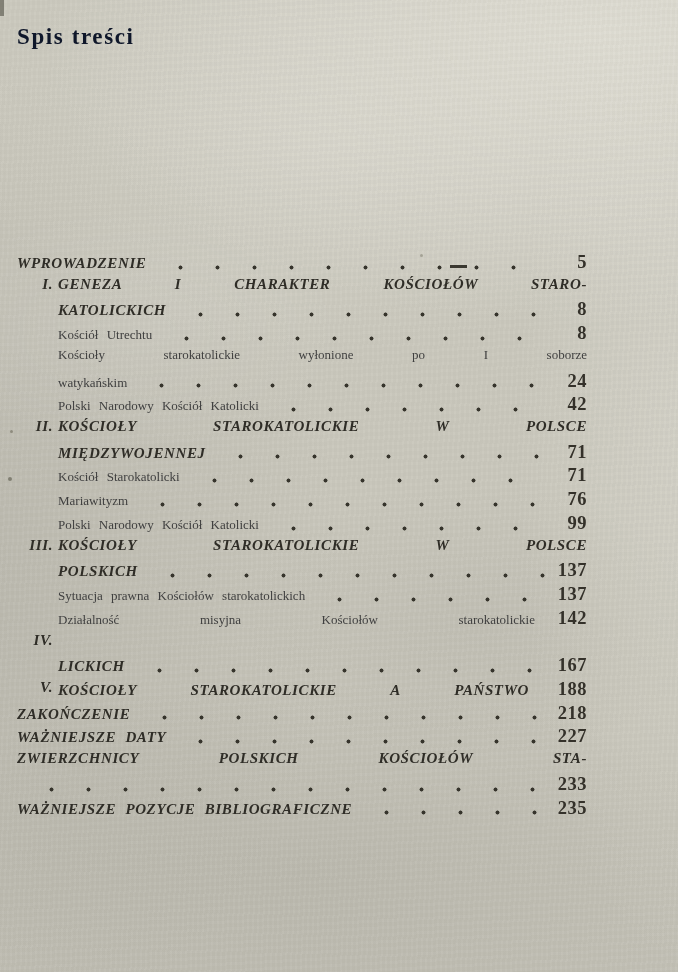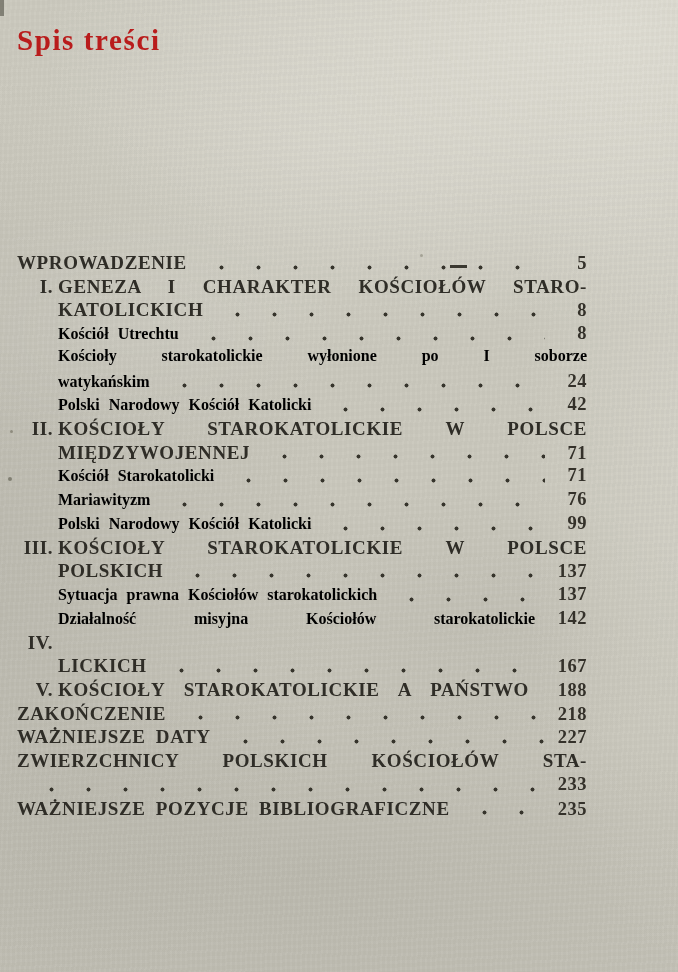--- a/index.html
+++ b/index.html
@@ -36,22 +36,22 @@
   }
 
   .speck { position: absolute; border-radius: 50%; pointer-events: none; }
   .speck-a { left: 0;   top: 0;    width: 4px;  height: 16px; border-radius: 0; background: #5b594f; opacity: .65; }
   .speck-b { left: 8px; top: 477px; width: 4px; height: 4px;  background: #716f63; opacity: .8; }
   .speck-c { left: 10px; top: 430px; width: 3px; height: 3px; background: #7a7869; opacity: .7; }
   .speck-d { left: 420px; top: 254px; width: 3px; height: 3px; background: #8a887a; opacity: .6; }
 
   .title {
     position: absolute; left: 17px; top: 24px; margin: 0;
-    font-size: 29px; font-weight: 700; letter-spacing: 1.6px;
-    color: #b91c1c;
+    font-size: 23px; font-weight: 700; letter-spacing: 1.6px;
+    color: #0f172a;
   }
 
   .toc {
     position: absolute; left: 17px; top: 252px; width: 570px;
     font-size: 19px;
   }
 
   .row {
     position: relative;
     display: flex; align-items: baseline;
@@ -60,22 +60,22 @@
   }
   .row.roman, .row.cont, .row.sub { padding-left: 41px; }
 
   .numeral {
     position: absolute; left: 0; top: 0; width: 36px;
     text-align: right;
     font-weight: 700; letter-spacing: .5px;
   }
 
   .text { white-space: nowrap; }
-  .caps .text, .caps .numeral { font-weight: 700; letter-spacing: .6px; font-size: 19px; }
-  .sub  .text { font-weight: 700; font-size: 16px; color: #000000; }
+  .caps .text, .caps .numeral { font-weight: 700; letter-spacing: .6px; font-size: 15px; font-style: italic; }
+  .sub  .text { font-weight: 400; font-size: 13px; color: #404040; }
 
   .row.justify .text {
     flex: 1 1 auto;
     white-space: normal;
     text-align: justify;
     text-align-last: justify;
   }
 
   .leader {
     flex: 1 1 auto;

